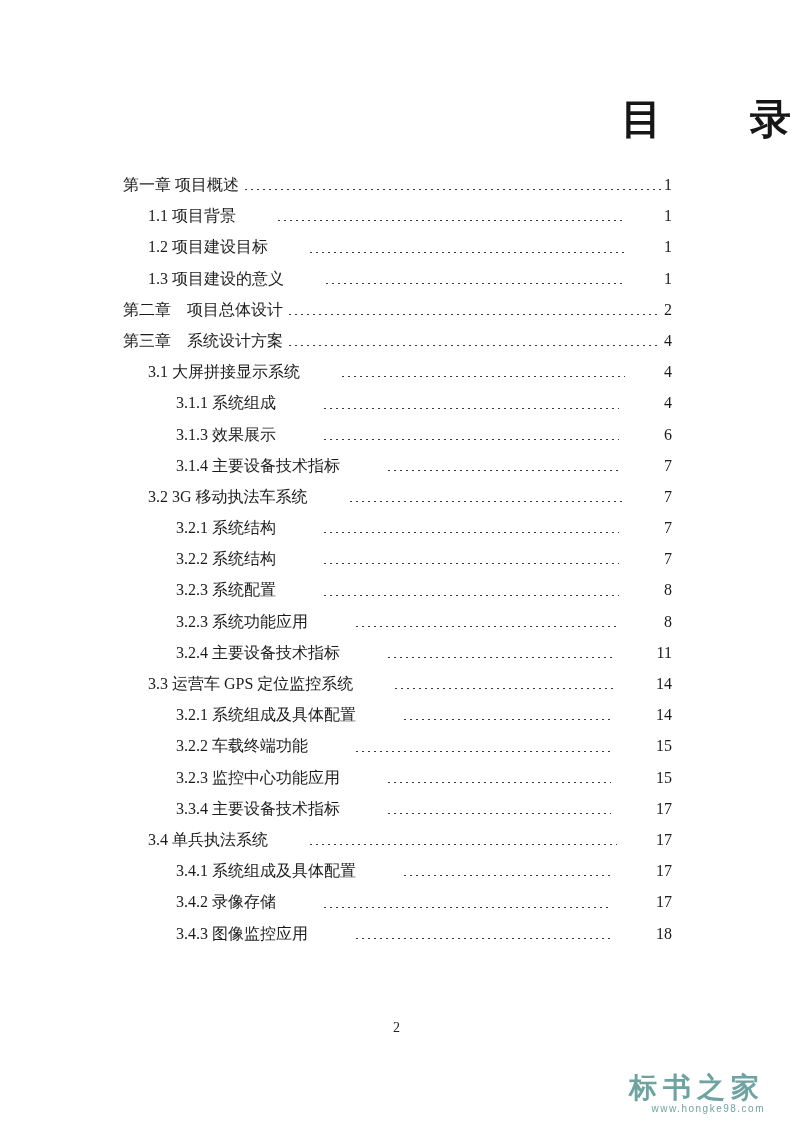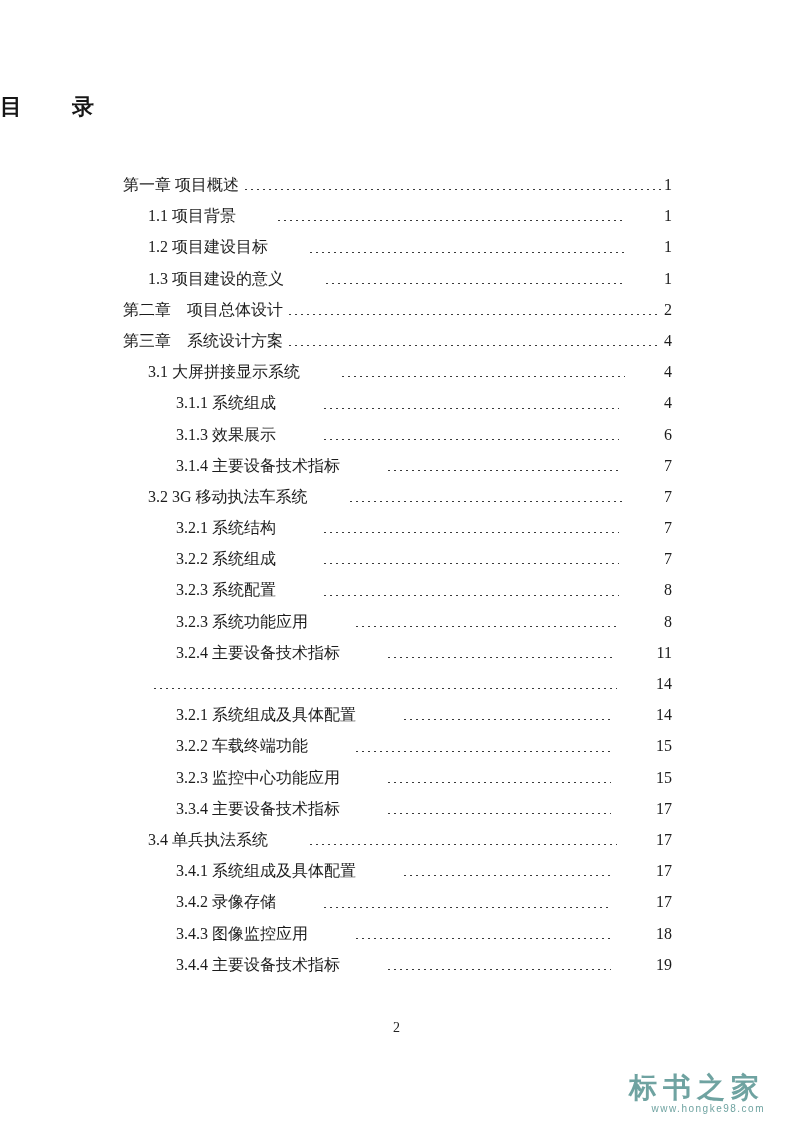--- a/index.html
+++ b/index.html
@@ -14,22 +14,22 @@
     background: #ffffff;
     overflow: hidden;
     font-family: "Liberation Serif", "DejaVu Serif", serif;
     color: #1c1c1c;
   }
   .doc-title {
     position: absolute;
     top: 92px;
     left: 0;
     width: 100%;
-    text-align: left;
-    font-size: 22px;
+    text-align: right;
+    font-size: 41px;
     font-weight: 700;
     letter-spacing: 2px;
     white-space: pre;
     color: #161616;
   }
   .toc {
     position: absolute;
     top: 163px;
     left: 123px;
     width: 549px;
@@ -154,40 +154,41 @@
         <span class="toc-label">3.2 3G 移动执法车系统</span>
         <span class="leader"></span>
         <span class="toc-page">7</span>
       </div>
       <div class="toc-row level-3">
         <span class="toc-label">3.2.1 系统结构</span>
         <span class="leader"></span>
         <span class="toc-page">7</span>
       </div>
       <div class="toc-row level-3">
-        <span class="toc-label">3.2.2 系统组成</span>
+        <span class="toc-label">3.2.2 系统结构</span>
         <span class="leader"></span>
         <span class="toc-page">7</span>
       </div>
       <div class="toc-row level-3">
         <span class="toc-label">3.2.3 系统配置</span>
         <span class="leader"></span>
         <span class="toc-page">8</span>
       </div>
       <div class="toc-row level-3">
         <span class="toc-label">3.2.3 系统功能应用</span>
         <span class="leader"></span>
         <span class="toc-page">8</span>
       </div>
       <div class="toc-row level-3">
         <span class="toc-label">3.2.4 主要设备技术指标</span>
         <span class="leader"></span>
         <span class="toc-page">11</span>
       </div>
       <div class="toc-row level-2">
+        <span class="toc-label">3.3 运营车 GPS 定位监控系统</span>
         <span class="leader"></span>
         <span class="toc-page">14</span>
       </div>
       <div class="toc-row level-3">
         <span class="toc-label">3.2.1 系统组成及具体配置</span>
         <span class="leader"></span>
         <span class="toc-page">14</span>
       </div>
       <div class="toc-row level-3">
         <span class="toc-label">3.2.2 车载终端功能</span>
@@ -216,25 +217,20 @@
       </div>
       <div class="toc-row level-3">
         <span class="toc-label">3.4.2 录像存储</span>
         <span class="leader"></span>
         <span class="toc-page">17</span>
       </div>
       <div class="toc-row level-3">
         <span class="toc-label">3.4.3 图像监控应用</span>
         <span class="leader"></span>
         <span class="toc-page">18</span>
-      </div>
-      <div class="toc-row level-3">
-        <span class="toc-label">3.4.4 主要设备技术指标</span>
-        <span class="leader"></span>
-        <span class="toc-page">19</span>
       </div>
     </div>
 
   <div class="page-footer">2</div>
 
   <div class="watermark" style="color: rgb(111, 163, 161);">
     <div class="watermark-brand">标书之家</div>
     <div class="watermark-url">www.hongke98.com</div>
   </div>
 

